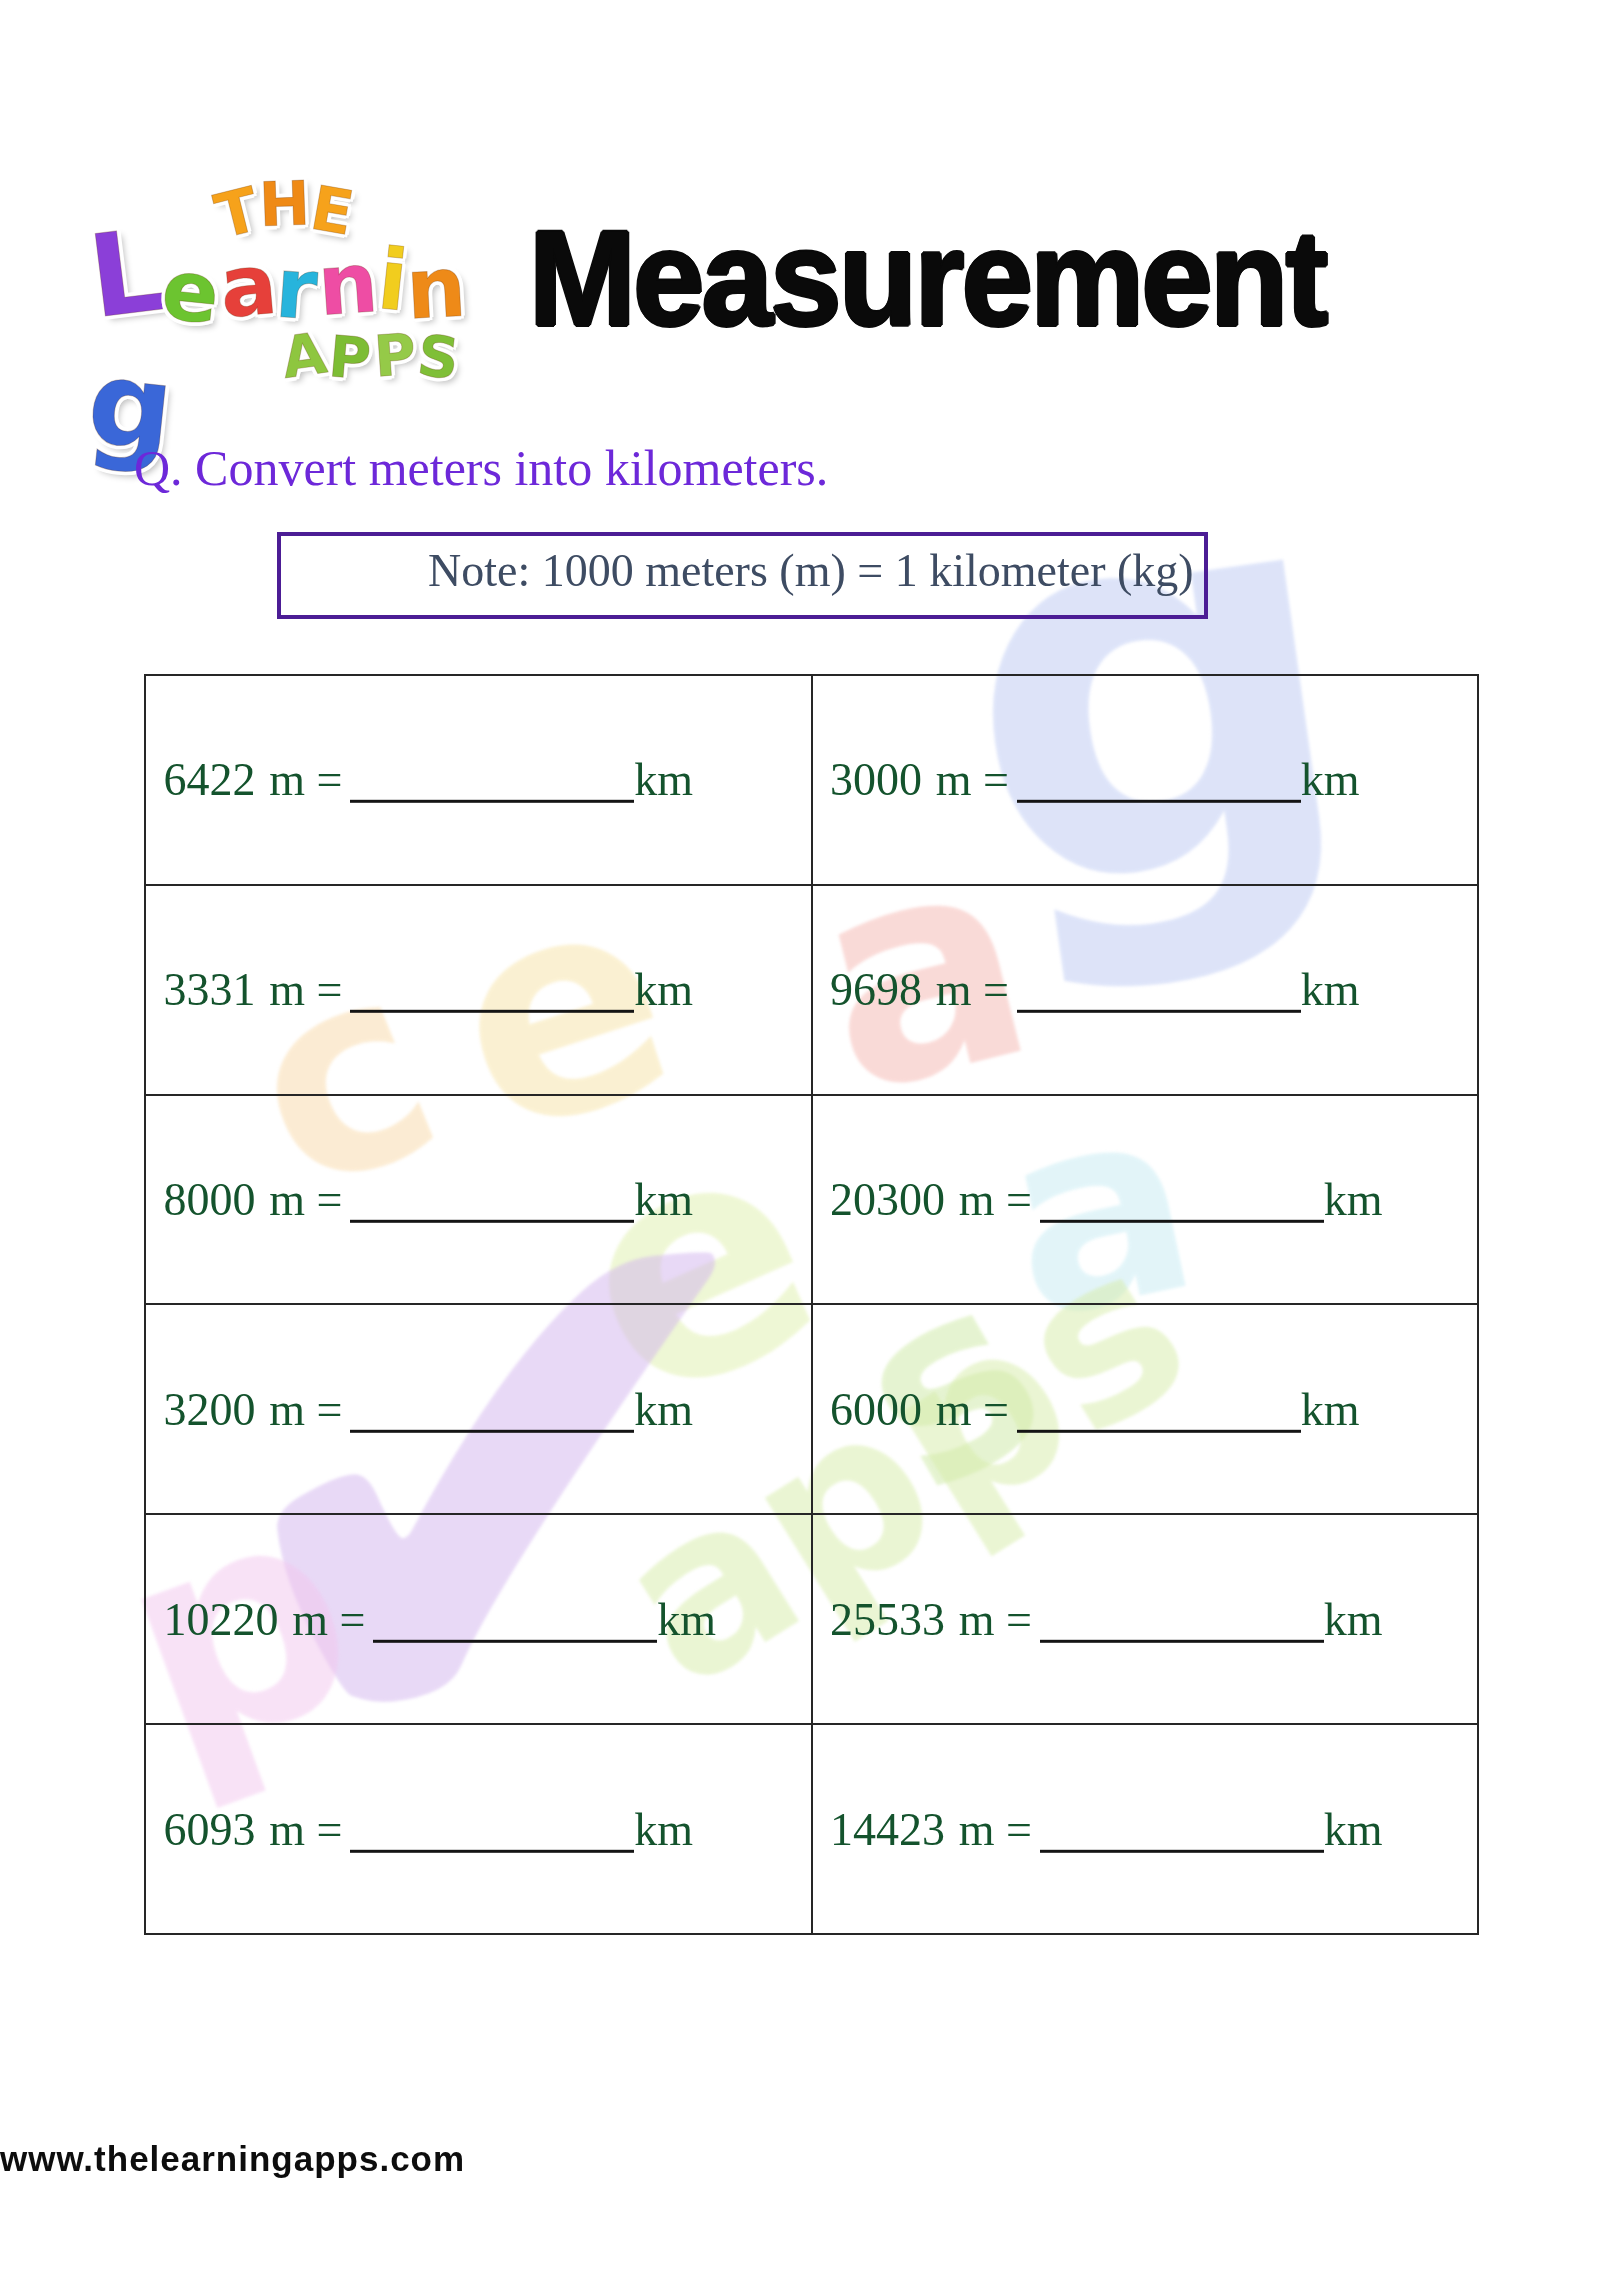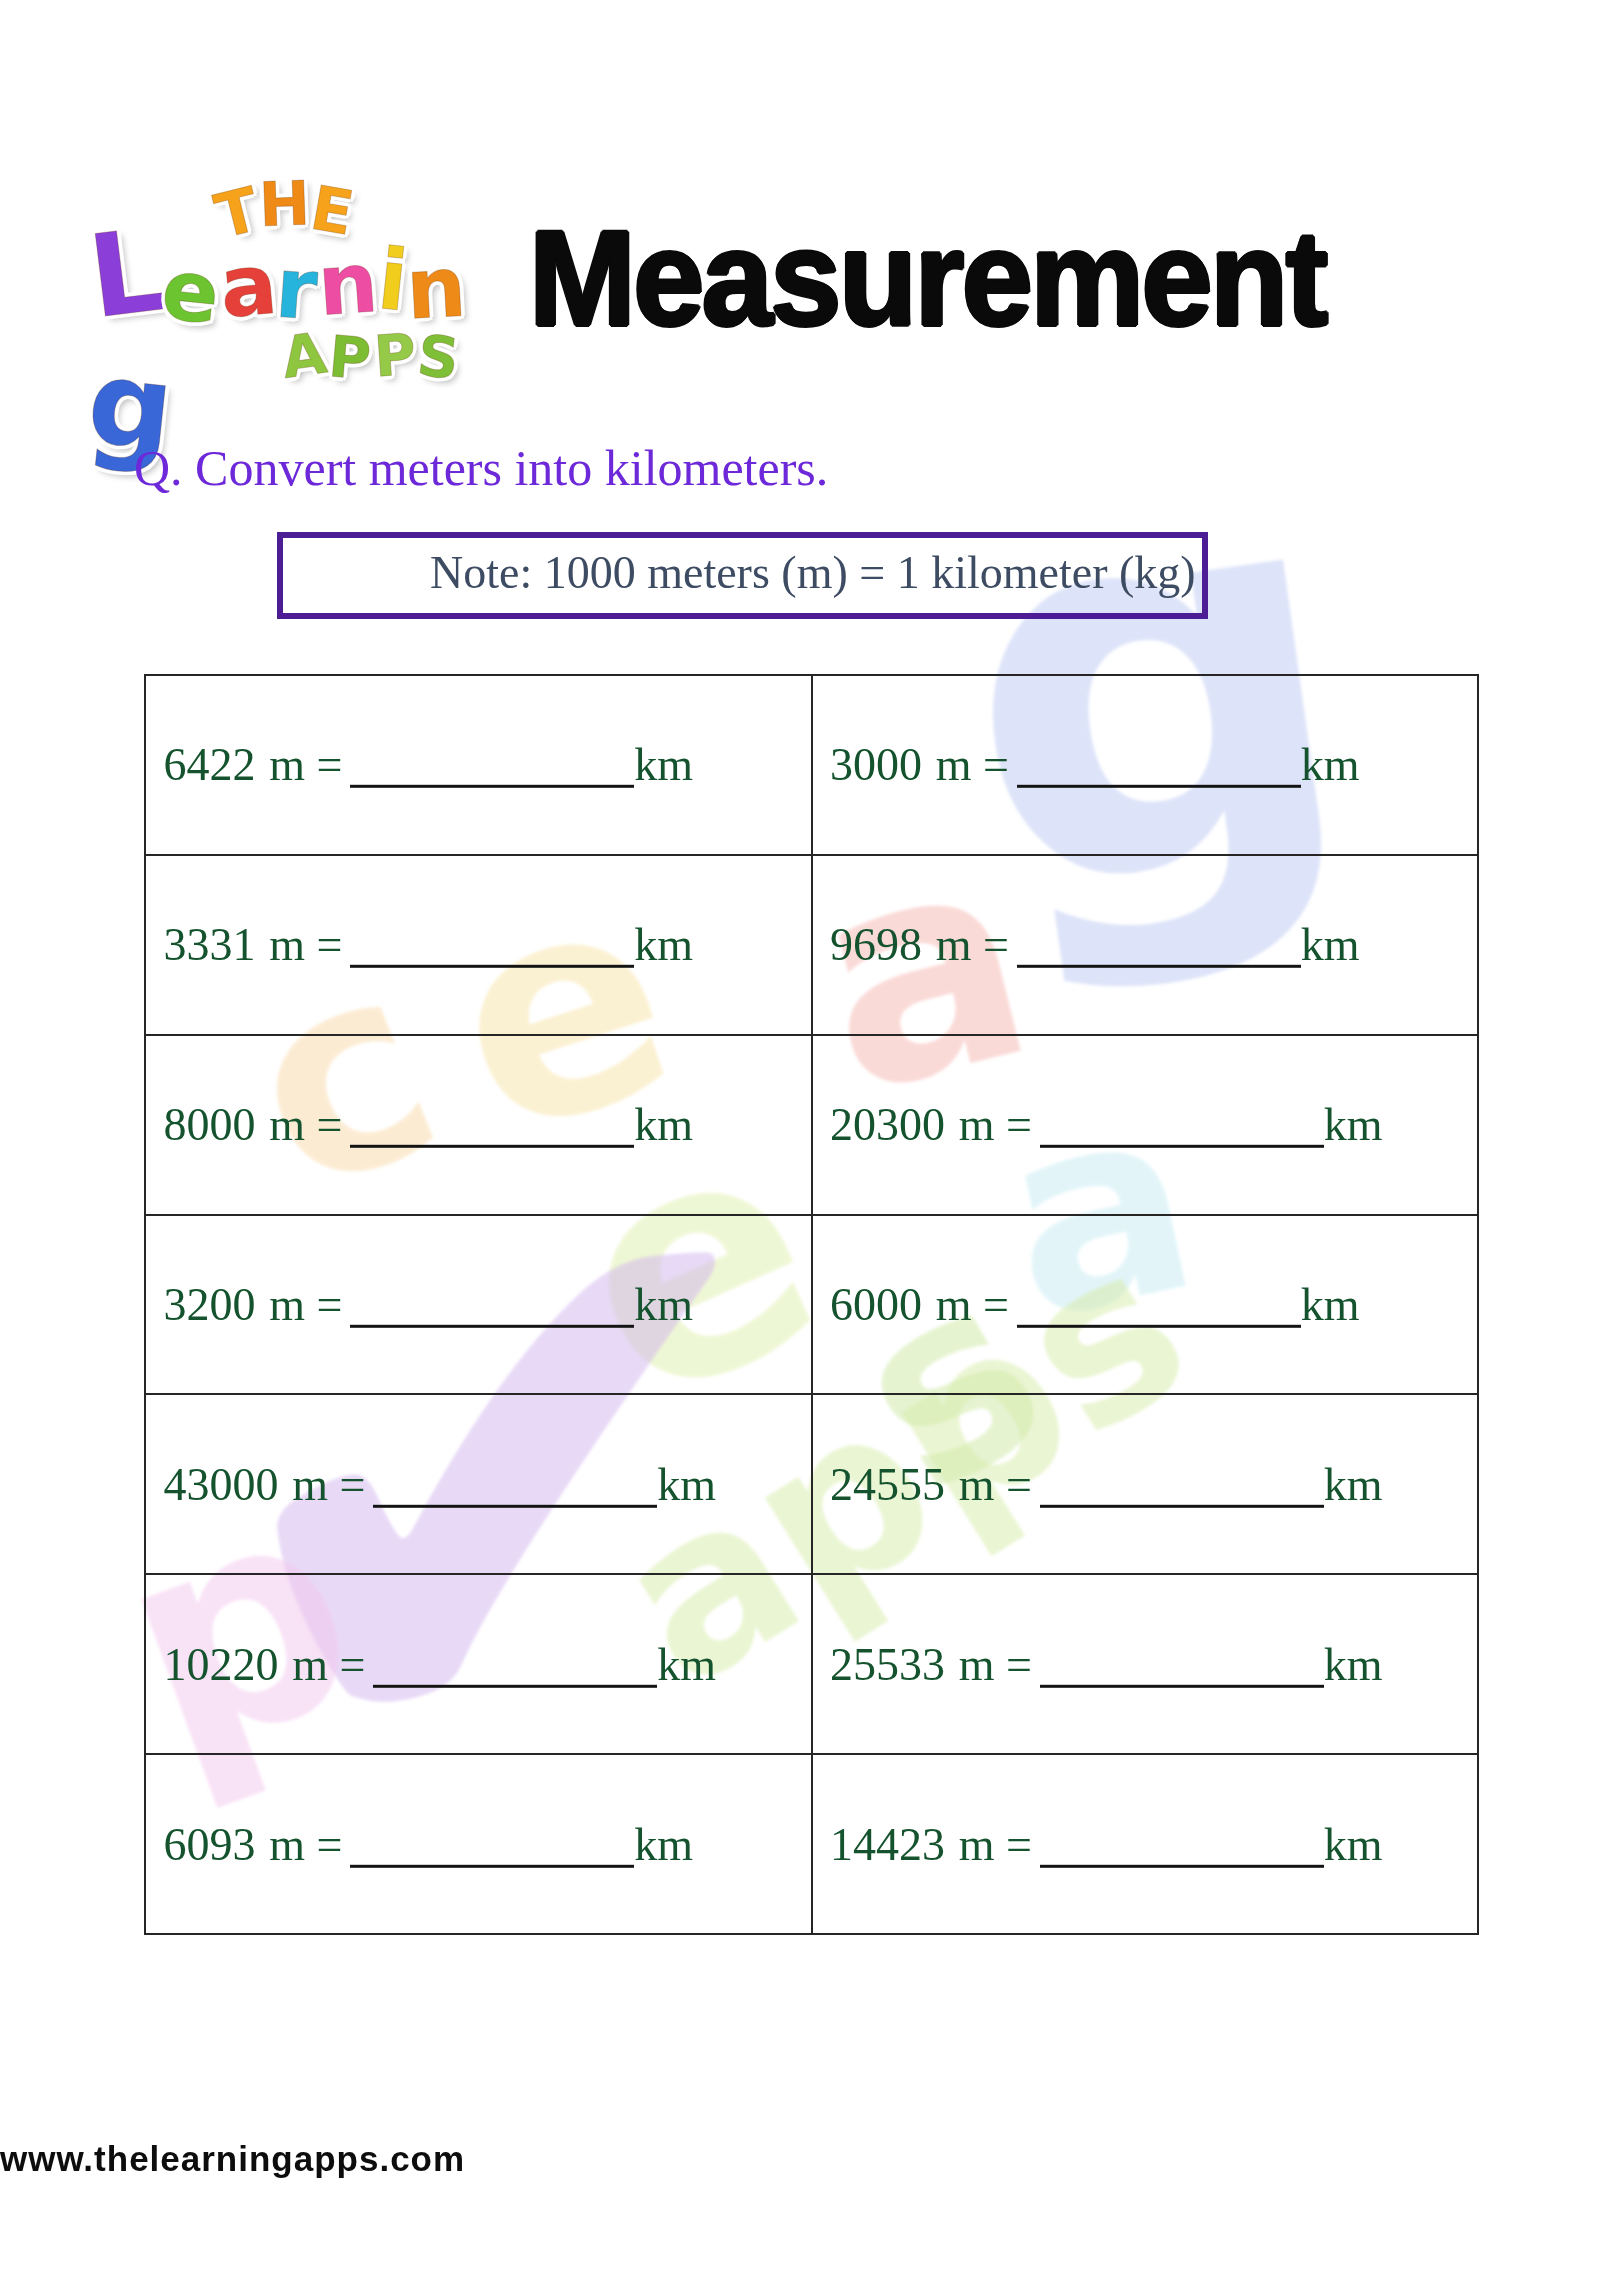--- a/index.html
+++ b/index.html
@@ -67,21 +67,21 @@
     white-space:nowrap;
   }
   
   .question{
     position:absolute;left:134px;top:439px;z-index:2;
     font-size:50px;color:#6d28d9;white-space:nowrap;
   }
   .note-box{
     position:absolute;left:277px;top:532px;z-index:2;
     width:931px;height:87px;box-sizing:border-box;
-    border:6px solid #4c1d95;
+    border:4px solid #4c1d95;
     background:transparent;
     padding:7.8px 0 0 147px;
     font-size:46px;
     white-space:nowrap;
   }
   
   .conv-table{
     position:absolute;left:144px;top:674px;z-index:2;
     width:1335px;height:1261px;
     border-collapse:collapse;table-layout:fixed;
@@ -158,24 +158,20 @@
       </tr>
       <tr>
         <td><span>8000</span><span class="unit">m =</span><span class="blank"></span><span>km</span></td>
         <td><span>20300</span><span class="unit">m =</span><span class="blank"></span><span>km</span></td>
       </tr>
       <tr>
         <td><span>3200</span><span class="unit">m =</span><span class="blank"></span><span>km</span></td>
         <td><span>6000</span><span class="unit">m =</span><span class="blank"></span><span>km</span></td>
       </tr>
       <tr>
-        <td><span>43000</span><span class="unit">m =</span><span class="blank"></span><span>km</span></td>
-        <td><span>24555</span><span class="unit">m =</span><span class="blank"></span><span>km</span></td>
-      </tr>
-      <tr>
         <td><span>10220</span><span class="unit">m =</span><span class="blank"></span><span>km</span></td>
         <td><span>25533</span><span class="unit">m =</span><span class="blank"></span><span>km</span></td>
       </tr>
       <tr>
         <td><span>6093</span><span class="unit">m =</span><span class="blank"></span><span>km</span></td>
         <td><span>14423</span><span class="unit">m =</span><span class="blank"></span><span>km</span></td>
       </tr>
     </tbody>
   </table>
 

